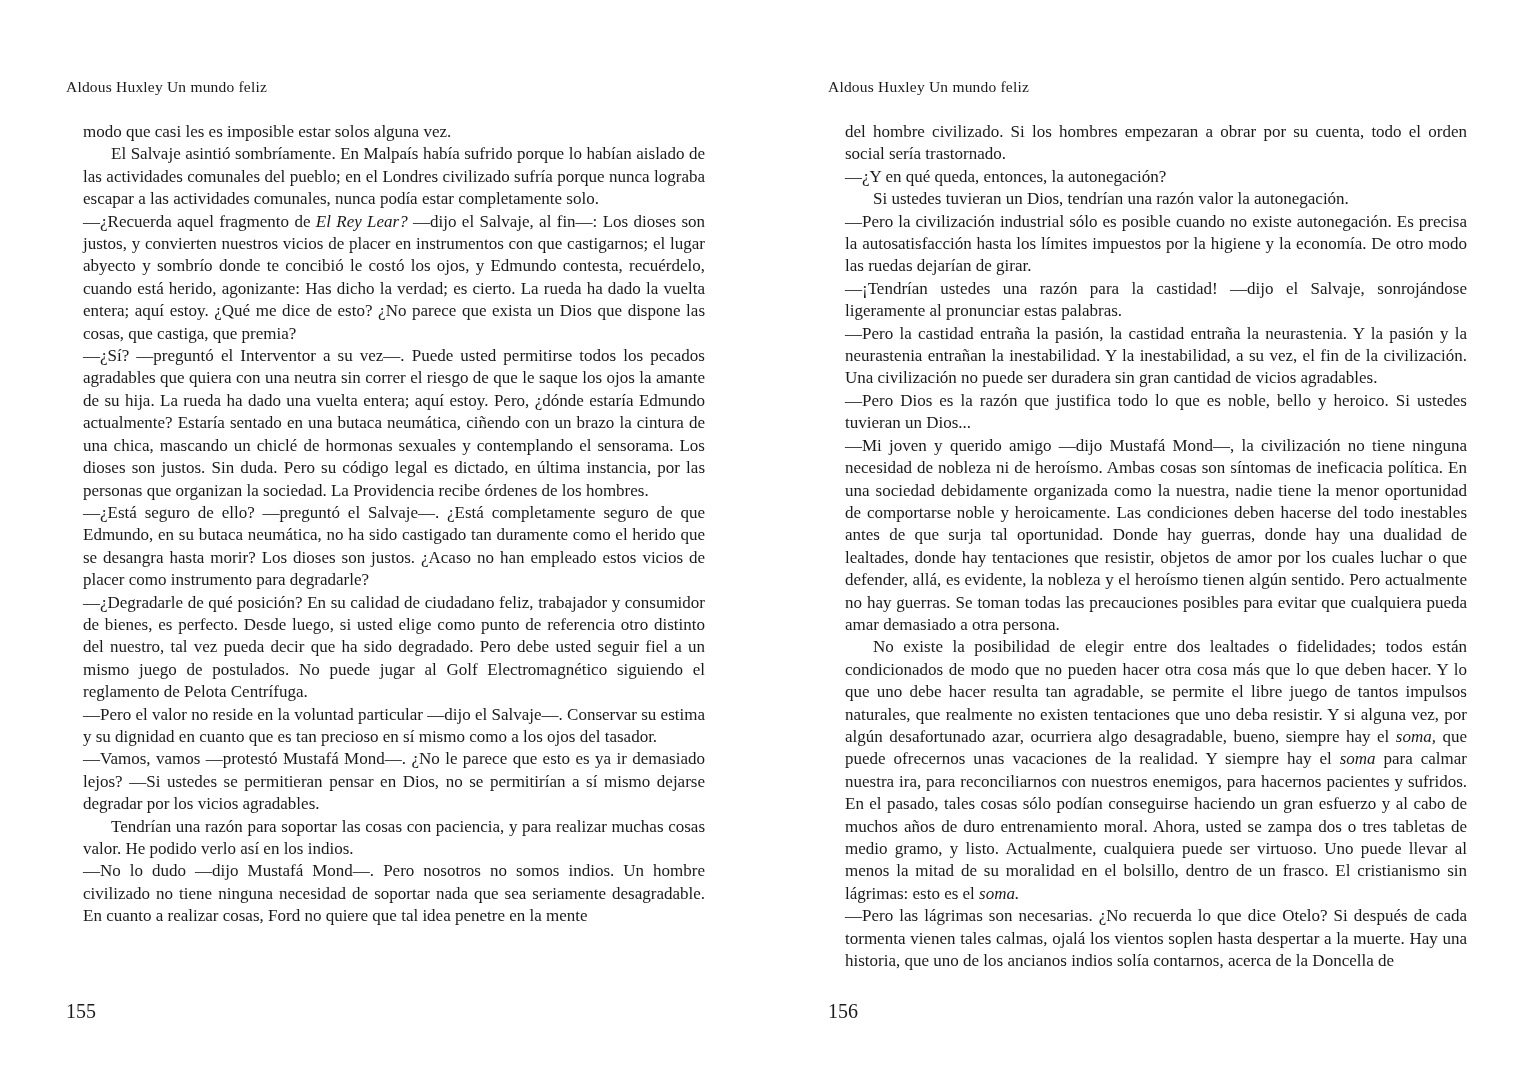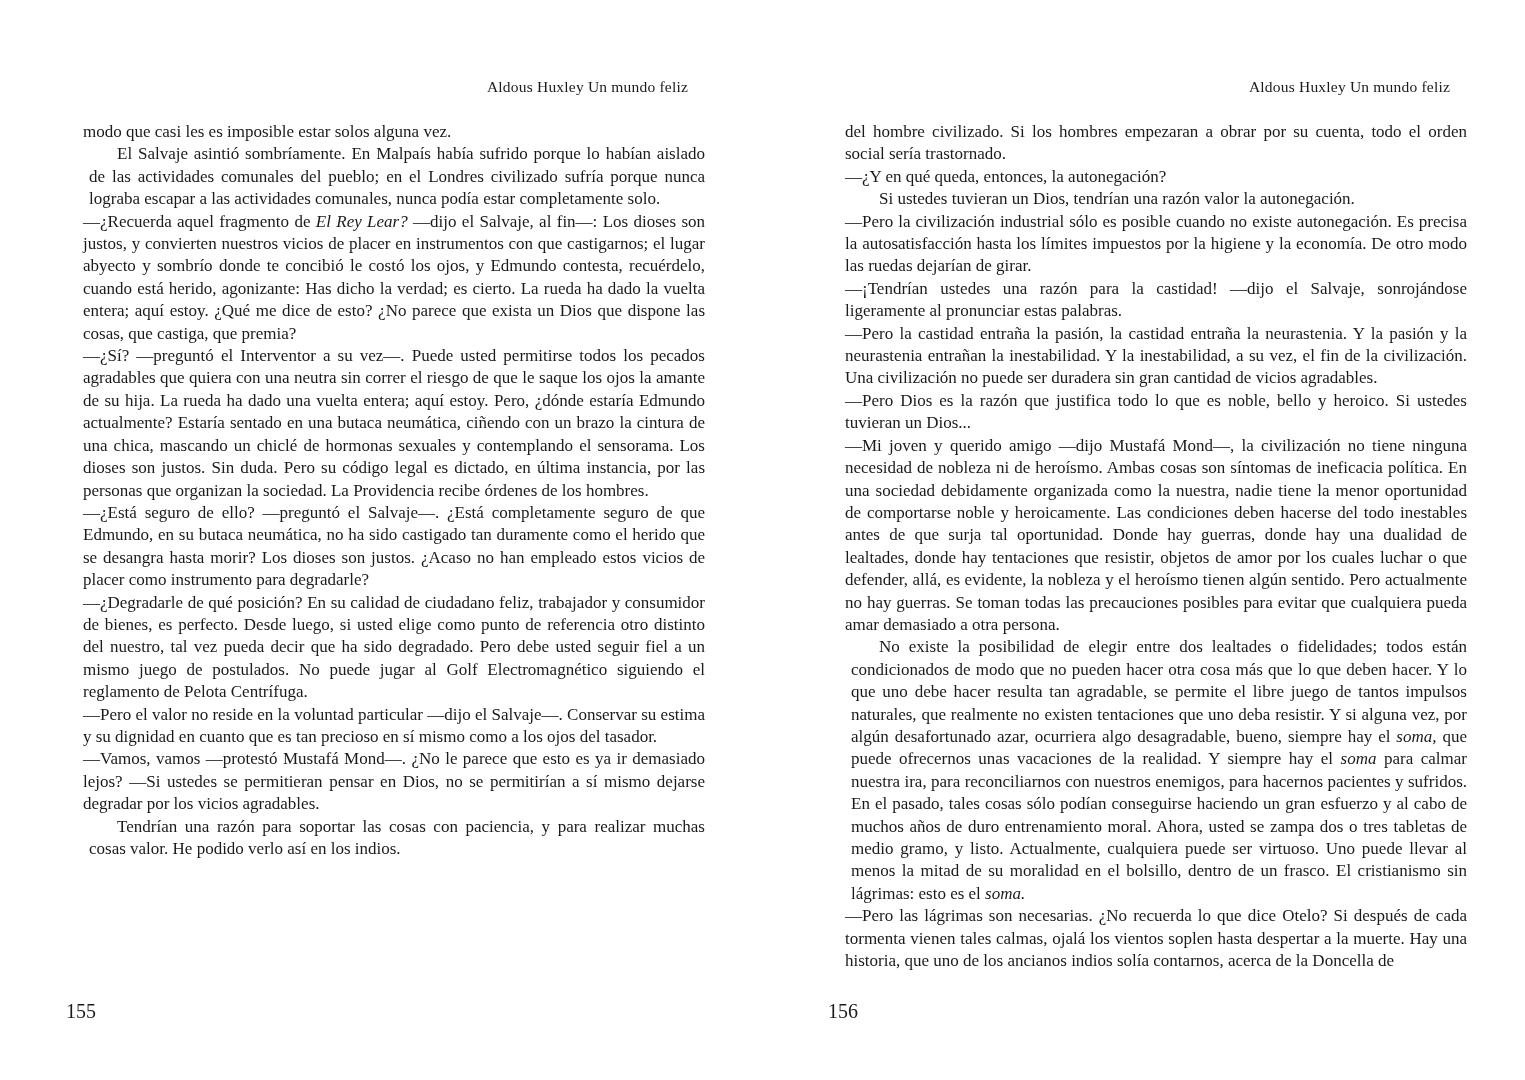--- a/index.html
+++ b/index.html
@@ -25,42 +25,41 @@
     height: 1080px;
     width: 622px;
   }
   .page-left  { left: 66px;  }
   .page-right { left: 828px; }
   .running-header {
     position: absolute;
     top: 78px;
     left: 0;
     width: 100%;
-    text-align: right;
+    text-align: left;
     font-size: 15.5px;
     letter-spacing: 0.2px;
     white-space: nowrap;
   }
   .page-text {
     position: absolute;
     top: 121px;
     left: 17px;
     width: 622px;
     font-size: 17px;
     line-height: 22.4px;
     text-align: justify;
     text-justify: inter-word;
   }
   .para {
     margin: 0;
     padding: 0;
   }
   .para.indent {
     text-indent: 28px;
-    margin-left: 6px;
   }
   .para em {
   }
   .page-number {
     position: absolute;
     top: 1000px;
     left: 0;
     width: 100%;
     text-align: left;
     font-size: 20px;
@@ -76,20 +75,21 @@
     <div class="page-text">
         <p class="para"><span>modo que casi les es imposible estar solos alguna vez.</span></p>
         <p class="para indent"><span>El Salvaje asintió sombríamente. En Malpaís había sufrido porque lo habían aislado de las actividades comunales del pueblo; en el Londres civilizado sufría porque nunca lograba escapar a las actividades comunales, nunca podía estar completamente solo.</span></p>
         <p class="para"><span>—¿Recuerda aquel fragmento de </span><em>El Rey Lear?</em><span> —dijo el Salvaje, al fin—: Los dioses son justos, y convierten nuestros vicios de placer en instrumentos con que castigarnos; el lugar abyecto y sombrío donde te concibió le costó los ojos, y Edmundo contesta, recuérdelo, cuando está herido, agonizante: Has dicho la verdad; es cierto. La rueda ha dado la vuelta entera; aquí estoy. ¿Qué me dice de esto? ¿No parece que exista un Dios que dispone las cosas, que castiga, que premia?</span></p>
         <p class="para"><span>—¿Sí? —preguntó el Interventor a su vez—. Puede usted permitirse todos los pecados agradables que quiera con una neutra sin correr el riesgo de que le saque los ojos la amante de su hija. La rueda ha dado una vuelta entera; aquí estoy. Pero, ¿dónde estaría Edmundo actualmente? Estaría sentado en una butaca neumática, ciñendo con un brazo la cintura de una chica, mascando un chiclé de hormonas sexuales y contemplando el sensorama. Los dioses son justos. Sin duda. Pero su código legal es dictado, en última instancia, por las personas que organizan la sociedad. La Providencia recibe órdenes de los hombres.</span></p>
         <p class="para"><span>—¿Está seguro de ello? —preguntó el Salvaje—. ¿Está completamente seguro de que Edmundo, en su butaca neumática, no ha sido castigado tan duramente como el herido que se desangra hasta morir? Los dioses son justos. ¿Acaso no han empleado estos vicios de placer como instrumento para degradarle?</span></p>
         <p class="para"><span>—¿Degradarle de qué posición? En su calidad de ciudadano feliz, trabajador y consumidor de bienes, es perfecto. Desde luego, si usted elige como punto de referencia otro distinto del nuestro, tal vez pueda decir que ha sido degradado. Pero debe usted seguir fiel a un mismo juego de postulados. No puede jugar al Golf Electromagnético siguiendo el reglamento de Pelota Centrífuga.</span></p>
         <p class="para"><span>—Pero el valor no reside en la voluntad particular —dijo el Salvaje—. Conservar su estima y su dignidad en cuanto que es tan precioso en sí mismo como a los ojos del tasador.</span></p>
         <p class="para"><span>—Vamos, vamos —protestó Mustafá Mond—. ¿No le parece que esto es ya ir demasiado lejos? —Si ustedes se permitieran pensar en Dios, no se permitirían a sí mismo dejarse degradar por los vicios agradables.</span></p>
         <p class="para indent"><span>Tendrían una razón para soportar las cosas con paciencia, y para realizar muchas cosas valor. He podido verlo así en los indios.</span></p>
+        <p class="para"><span>—No lo dudo —dijo Mustafá Mond—. Pero nosotros no somos indios. Un hombre civilizado no tiene ninguna necesidad de soportar nada que sea seriamente desagradable. En cuanto a realizar cosas, Ford no quiere que tal idea penetre en la mente</span></p>
       </div>
     <div class="page-number">155</div>
   </section>
 
   <section class="page page-right">
     <div class="running-header">Aldous Huxley Un mundo feliz</div>
     <div class="page-text">
         <p class="para"><span>del hombre civilizado. Si los hombres empezaran a obrar por su cuenta, todo el orden social sería trastornado.</span></p>
         <p class="para"><span>—¿Y en qué queda, entonces, la autonegación?</span></p>
         <p class="para indent"><span>Si ustedes tuvieran un Dios, tendrían una razón valor la autonegación.</span></p>

